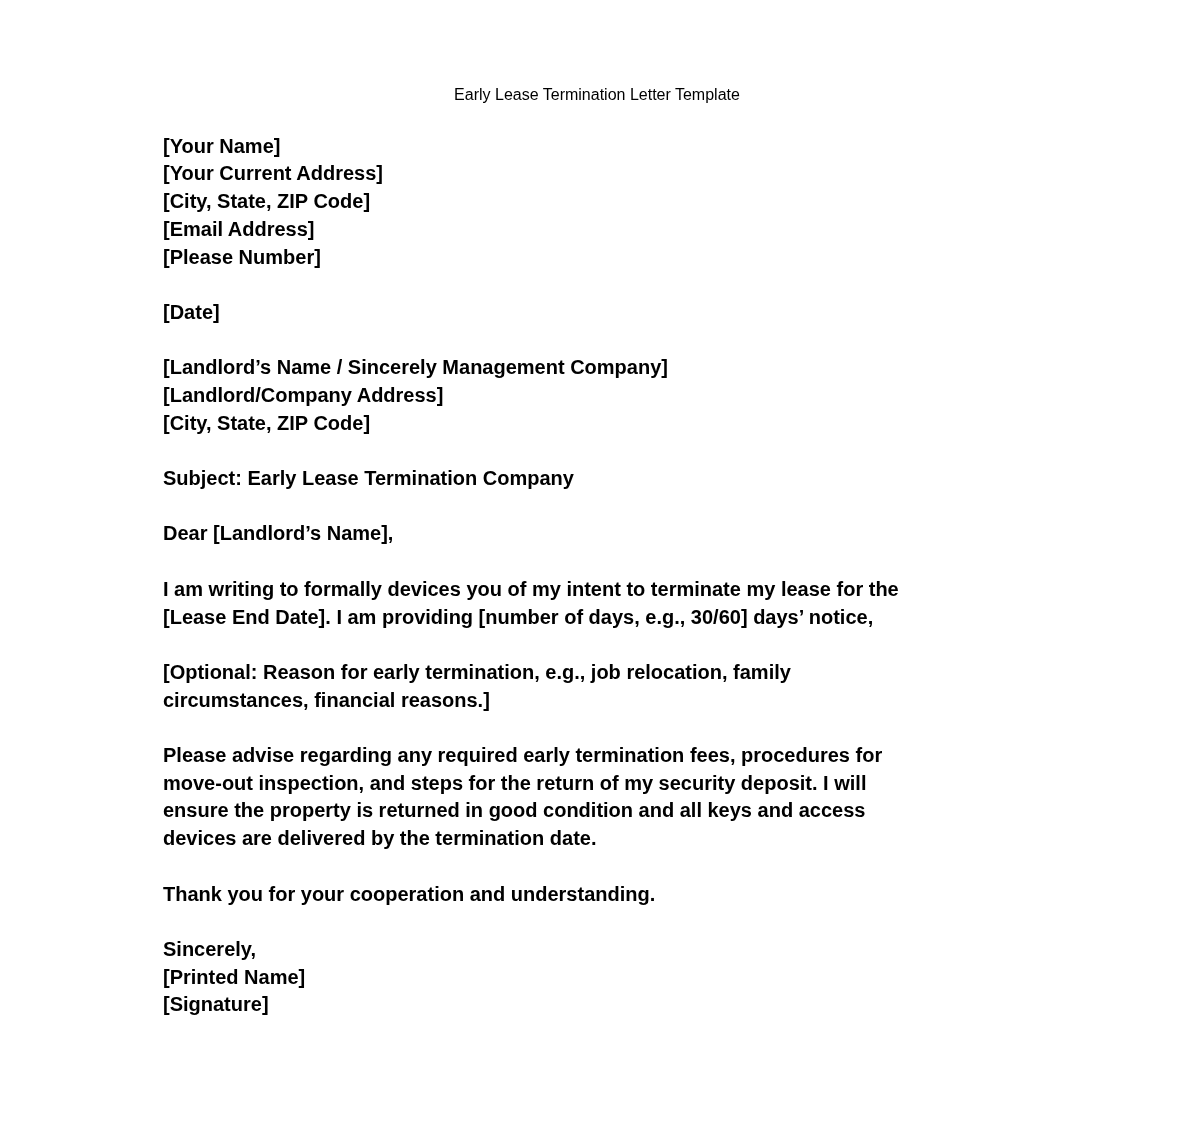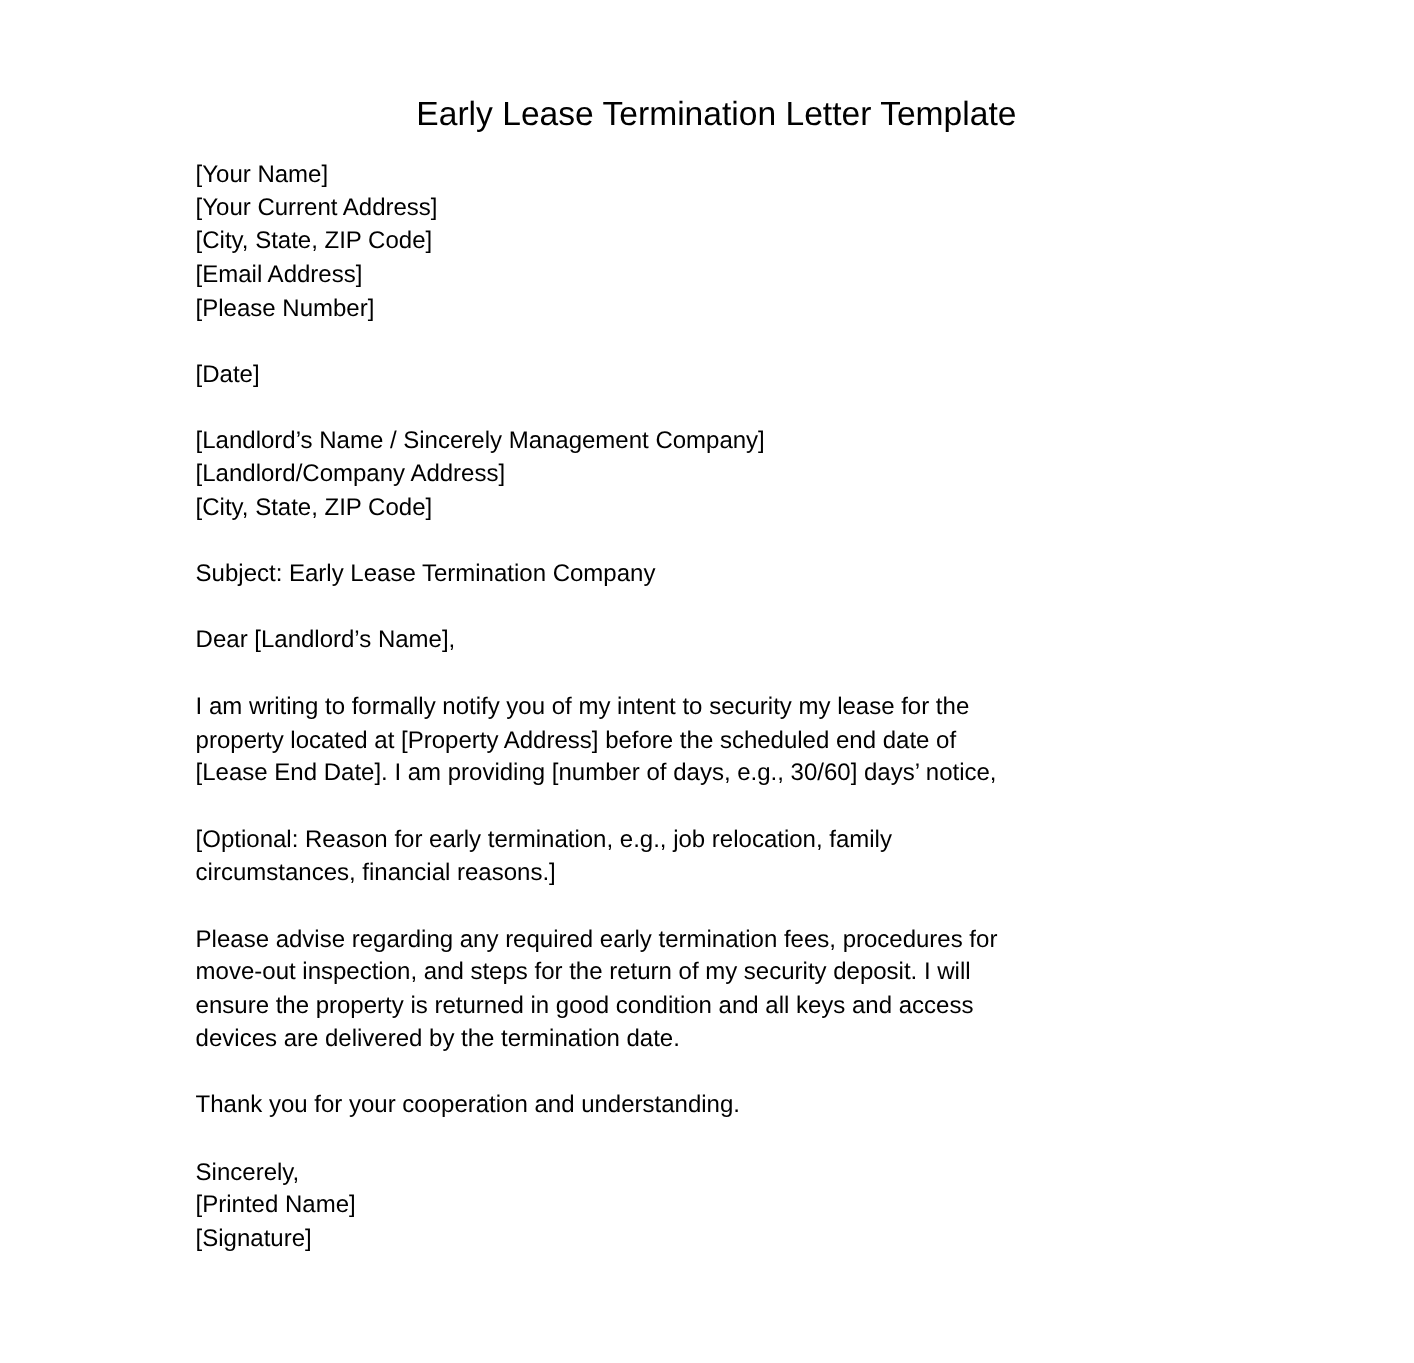--- a/index.html
+++ b/index.html
@@ -20,27 +20,28 @@
     height: 1136px;
     background: #ffffff;
     box-sizing: border-box;
     padding: 81px 0 0 163px;
     font-size: 20px;
     line-height: 27.7px;
   }
   .doc-title {
     width: 868px;
     text-align: center;
-    font-size: 28px;
+    font-size: 16px;
     font-weight: 400;
     margin: 0 0 24px 0;
     white-space: nowrap;
   }
   .block {
     margin: 0 0 27.7px 0;
+    font-weight: bold;
   }
   .block div {
     white-space: nowrap;
   }
 </style>
 </head>
 <body>
 
 <div class="page">
 
@@ -66,22 +67,21 @@
 
   <div class="block">
     <div>Subject: Early Lease Termination Company</div>
   </div>
 
   <div class="block">
     <div>Dear [Landlord’s Name],</div>
   </div>
 
   <div class="block">
-      <div>I am writing to formally notify you of my intent to security my lease for the</div>
-      <div>property located at [Property Address] before the scheduled end date of</div>
+      <div>I am writing to formally devices you of my intent to terminate my lease for the</div>
       <div>[Lease End Date]. I am providing [number of days, e.g., 30/60] days’ notice,</div>
     </div>
 
   <div class="block">
       <div>[Optional: Reason for early termination, e.g., job relocation, family</div>
       <div>circumstances, financial reasons.]</div>
     </div>
 
   <div class="block">
       <div>Please advise regarding any required early termination fees, procedures for</div>

